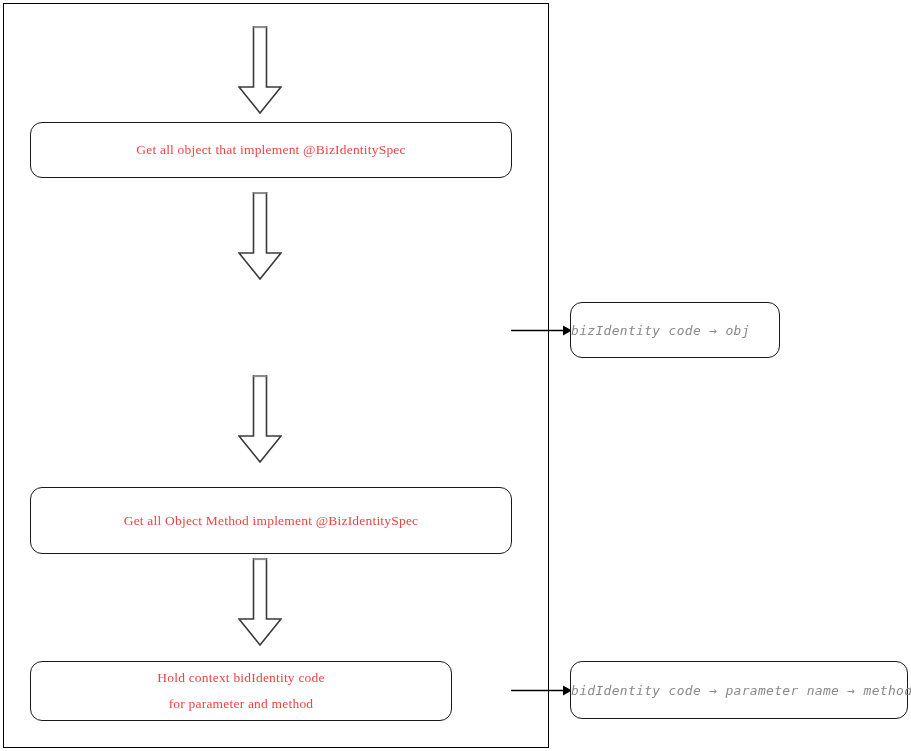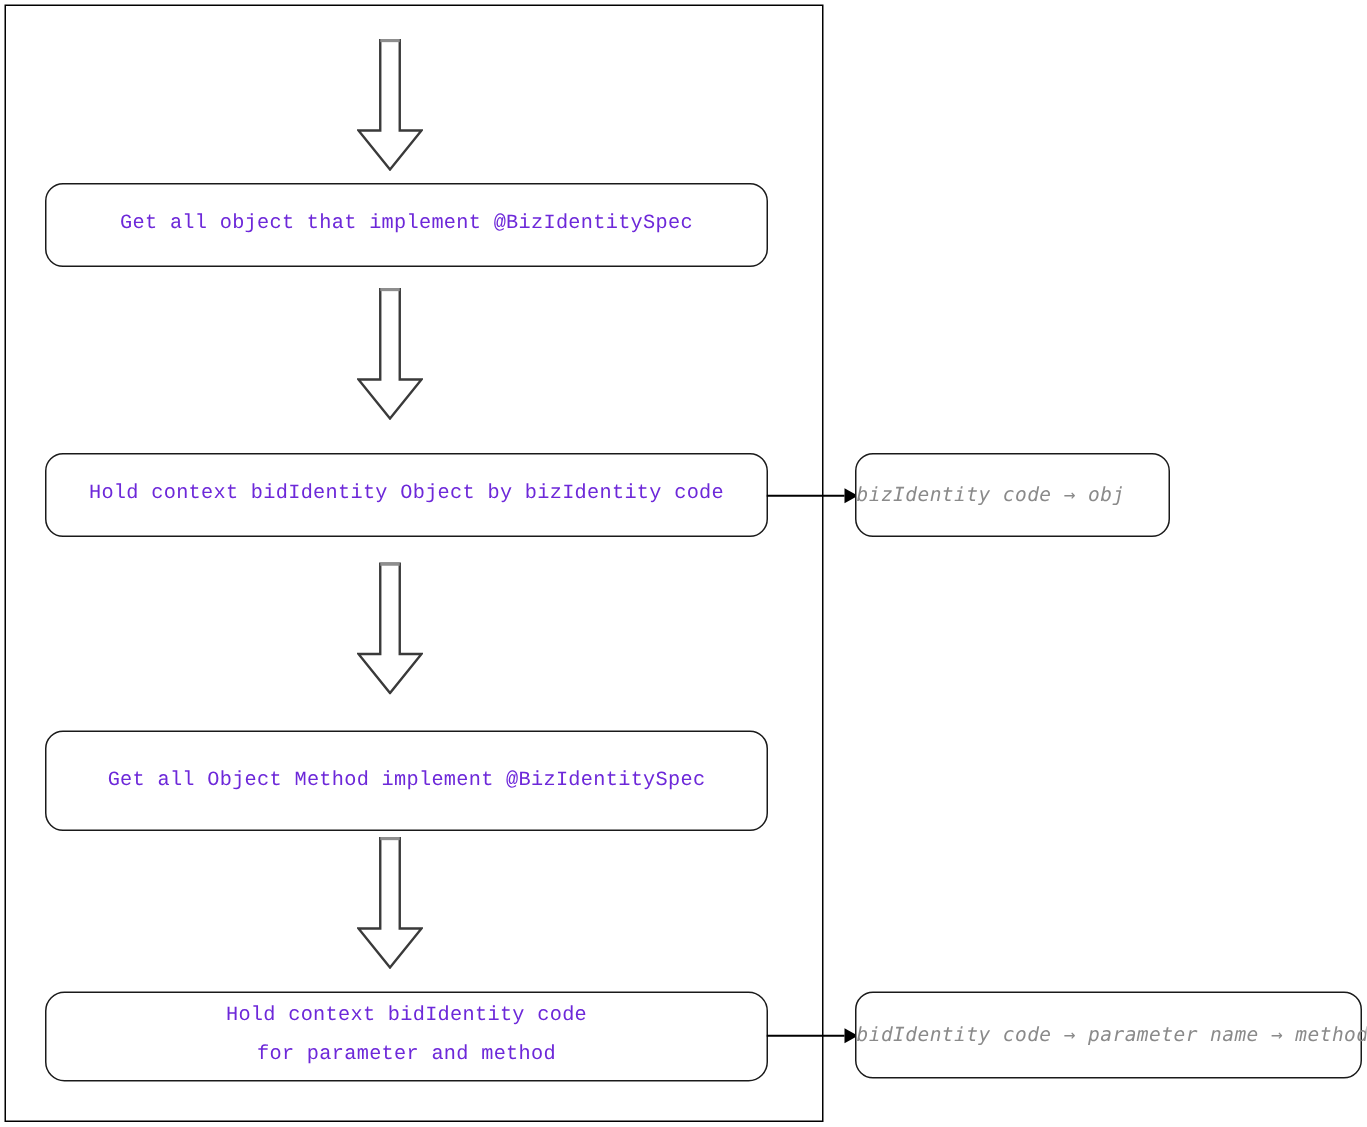--- a/index.html
+++ b/index.html
@@ -41,26 +41,26 @@
     box-sizing: border-box;
     border: 1.3px solid #1a1a1a;
     border-radius: 12px;
     background: #ffffff;
     display: flex;
     align-items: center;
     justify-content: center;
     text-align: center;
   }
   .node-label {
-    color: #6d28d9;
+    color: #ef4444;
     font-size: 13.5px;
     line-height: 26px;
     letter-spacing: 0.2px;
     white-space: pre-line;
-    font-family: Liberation Mono, monospace;
+    font-family: Liberation Serif, serif;
   }
 
   
   .note {
     position: absolute;
     box-sizing: border-box;
     border: 1.3px solid #1a1a1a;
     border-radius: 12px;
     background: #ffffff;
     display: flex;
@@ -107,23 +107,20 @@
     <span class="node-label">Get all object that implement @BizIdentitySpec</span>
   </div>
 
   <div class="block-arrow" style="left:238px; top:192px;">
     <svg width="44" height="88" viewBox="0 0 44 88" xmlns="http://www.w3.org/2000/svg">
       <polygon points="15.5,0 28.5,0 28.5,61 43,61 22,87 1,61 15.5,61" fill="#ffffff" stroke="#3a3a3a" stroke-width="1.6" stroke-linejoin="miter"></polygon>
       <line x1="15.5" y1="0.8" x2="28.5" y2="0.8" stroke="#8e8e8e" stroke-width="2.6"></line>
     </svg>
   </div>
 
-  <div class="node" style="left:30px; top:302px; width:482px; height:56px;">
-    <span class="node-label">Hold context bidIdentity Object by bizIdentity code</span>
-  </div>
 
   <div class="line-arrow" style="left:511px; top:322px;">
     <svg width="62" height="18" viewBox="0 0 62 18" xmlns="http://www.w3.org/2000/svg">
       <line x1="0" y1="8.5" x2="52" y2="8.5" stroke="#000000" stroke-width="1.4"></line>
       <polygon points="52,3.5 61,8.5 52,13.5" fill="#000000"></polygon>
     </svg>
   </div>
 
   <div class="note" style="left:570px; top:302px; width:210px; height:56px;">
     <span class="note-label">bizIdentity code → obj</span>
@@ -140,21 +137,21 @@
     <span class="node-label">Get all Object Method implement @BizIdentitySpec</span>
   </div>
 
   <div class="block-arrow" style="left:238px; top:558px;">
     <svg width="44" height="88" viewBox="0 0 44 88" xmlns="http://www.w3.org/2000/svg">
       <polygon points="15.5,0 28.5,0 28.5,61 43,61 22,87 1,61 15.5,61" fill="#ffffff" stroke="#3a3a3a" stroke-width="1.6" stroke-linejoin="miter"></polygon>
       <line x1="15.5" y1="0.8" x2="28.5" y2="0.8" stroke="#8e8e8e" stroke-width="2.6"></line>
     </svg>
   </div>
 
-  <div class="node" style="left:30px; top:661px; width:482px; height:60px;border-radius:13px;">
+  <div class="node" style="left:30px; top:661px; width:422px; height:60px;">
     <span class="node-label">Hold context bidIdentity code
 for parameter and method</span>
   </div>
 
   <div class="line-arrow" style="left:511px; top:682px;">
     <svg width="62" height="18" viewBox="0 0 62 18" xmlns="http://www.w3.org/2000/svg">
       <line x1="0" y1="8.5" x2="52" y2="8.5" stroke="#000000" stroke-width="1.4"></line>
       <polygon points="52,3.5 61,8.5 52,13.5" fill="#000000"></polygon>
     </svg>
   </div>

